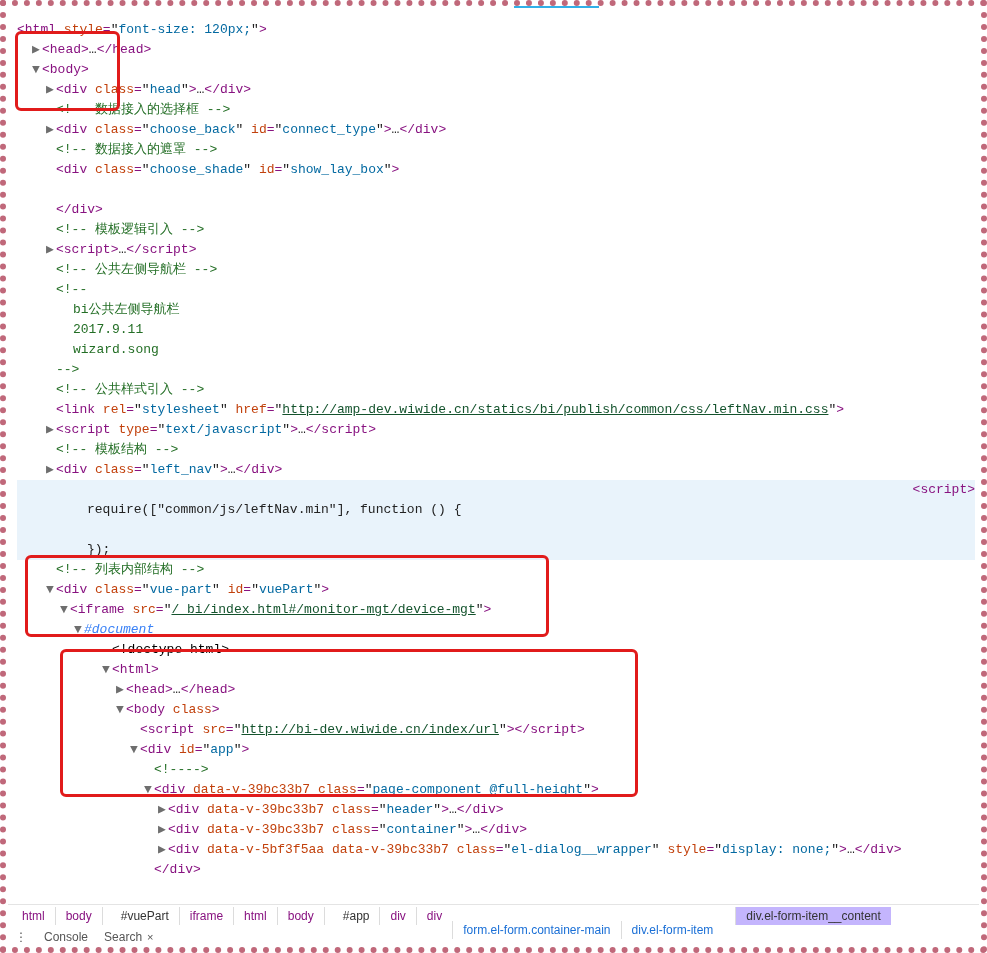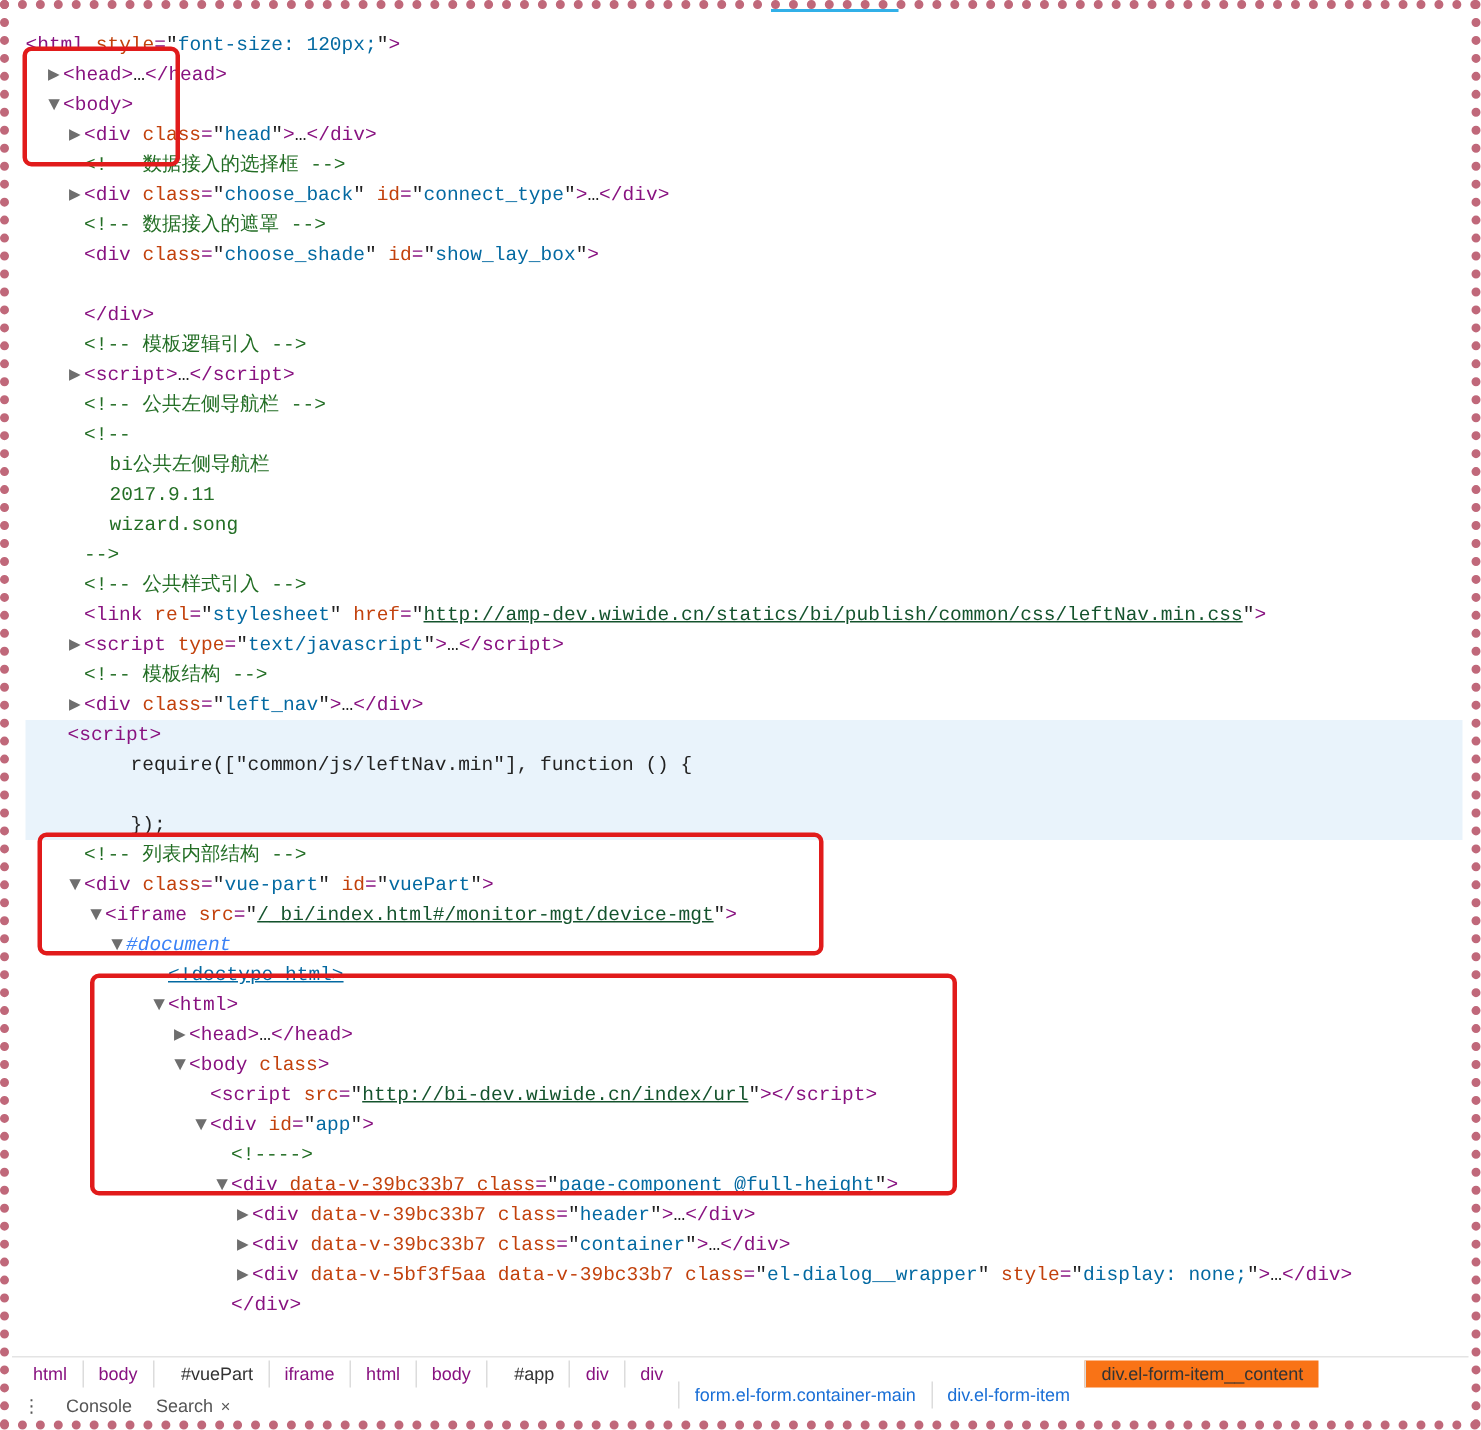--- a/index.html
+++ b/index.html
@@ -41,39 +41,39 @@
   .tag { color:#881280; }
   .attr { color:#c2410c; }
   .val  { color:#0369a1; }
   .link { color:#14532d; text-decoration: underline; cursor:pointer; }
   .eq { color:#881280; }
   .comment { color:#236e25; }
   .text { color:#222; }
   .iframe-kw { color:#3b82f6; font-style: italic; }
 
   .sel-line { background:#e9f3fb; margin-left:-17px; padding-left:17px; margin-right:-12px; padding-right:12px; }
-  .sel-line.ind2 { padding-left:45px; }
+  .sel-line.ind2 { padding-left:45px;text-align:right; }
 
   
   .anno { position:absolute; border:3px solid #e11b1b; border-radius:6px; pointer-events:none; }
   .anno1 { top:31px; left:15px; width:105px; height:80px; }
   .anno2 { top:555px; left:25px; width:524px; height:82px; }
   .anno3 { top:649px; left:60px; width:578px; height:148px; }
 
   
   .breadcrumb {
     position:absolute; left:8px; right:8px; bottom:27px; height:22px;
     background:#fff; border-top:1px solid #e4e4e4;
     display:flex; align-items:center; gap:0;
     font-family: -apple-system, "Segoe UI", Arial, sans-serif; font-size:12px;
     padding-left:4px;
   }
   .crumb { padding:2px 10px; color:#881280; border-left:1px solid #dcdcdc; cursor:pointer; white-space:nowrap; }
   .crumb:first-child { border-left:none; }
-  .crumb.selected { background:#f97316; color:#333; }
+  .crumb.selected { background:#c4b5fd; color:#333;margin-left:12px; }
   .crumb.link-blue { color:#1a6fd6;margin-top:28px; }
   .crumb.black { color:#333;padding-left:18px; }
 
   .tabs {
     position:absolute; left:8px; right:8px; bottom:6px; height:21px;
     display:flex; align-items:center; gap:16px;
     font-family: -apple-system, "Segoe UI", Arial, sans-serif; font-size:12px;
     color:#555; padding-left:6px;
   }
   .kebab { display:inline-block; width:14px; text-align:center; cursor:pointer; }
@@ -134,21 +134,21 @@
   <div class="line sel-line" style="padding-left:87px;"><span class="text">});</span></div>
 
   <div class="line ind2"><span class="arrow none">▶</span><span class="comment">&lt;!-- <span>列表内部结构</span> --&gt;</span></div>
 
   <div class="line ind2"><span class="arrow">▼</span><span class="br">&lt;</span><span class="tag">div</span> <span class="attr">class</span><span class="eq">=</span>"<span class="val">vue-part</span>" <span class="attr">id</span><span class="eq">=</span>"<span class="val">vuePart</span>"<span class="br">&gt;</span></div>
 
   <div class="line ind3"><span class="arrow">▼</span><span class="br">&lt;</span><span class="tag">iframe</span> <span class="attr">src</span><span class="eq">=</span>"<span class="link">/_bi/index.html#/monitor-mgt/device-mgt</span>"<span class="br">&gt;</span></div>
 
   <div class="line ind4"><span class="arrow">▼</span><span class="iframe-kw">#document</span></div>
 
-  <div class="line ind6"><span class="arrow none">▶</span><span class="text" style="color:#0369a1;text-decoration:underline;">&lt;!doctype html&gt;</span></div>
+  <div class="line ind6"><span class="arrow none">▶</span><span class="text" style="color:#000000;">&lt;!doctype html&gt;</span></div>
 
   <div class="line ind6"><span class="arrow">▼</span><span class="br">&lt;</span><span class="tag">html</span><span class="br">&gt;</span></div>
 
   <div class="line ind7"><span class="arrow">▶</span><span class="br">&lt;</span><span class="tag">head</span><span class="br">&gt;</span><span class="text">…</span><span class="br">&lt;/</span><span class="tag">head</span><span class="br">&gt;</span></div>
 
   <div class="line ind7"><span class="arrow">▼</span><span class="br">&lt;</span><span class="tag">body</span> <span class="attr">class</span><span class="br">&gt;</span></div>
 
   <div class="line ind8"><span class="arrow none">▶</span><span class="br">&lt;</span><span class="tag">script</span> <span class="attr">src</span><span class="eq">=</span>"<span class="link">http://bi-dev.wiwide.cn/index/url</span>"<span class="br">&gt;</span><span class="br">&lt;/</span><span class="tag">script</span><span class="br">&gt;</span></div>
 
   <div class="line ind8"><span class="arrow">▼</span><span class="br">&lt;</span><span class="tag">div</span> <span class="attr">id</span><span class="eq">=</span>"<span class="val">app</span>"<span class="br">&gt;</span></div>

